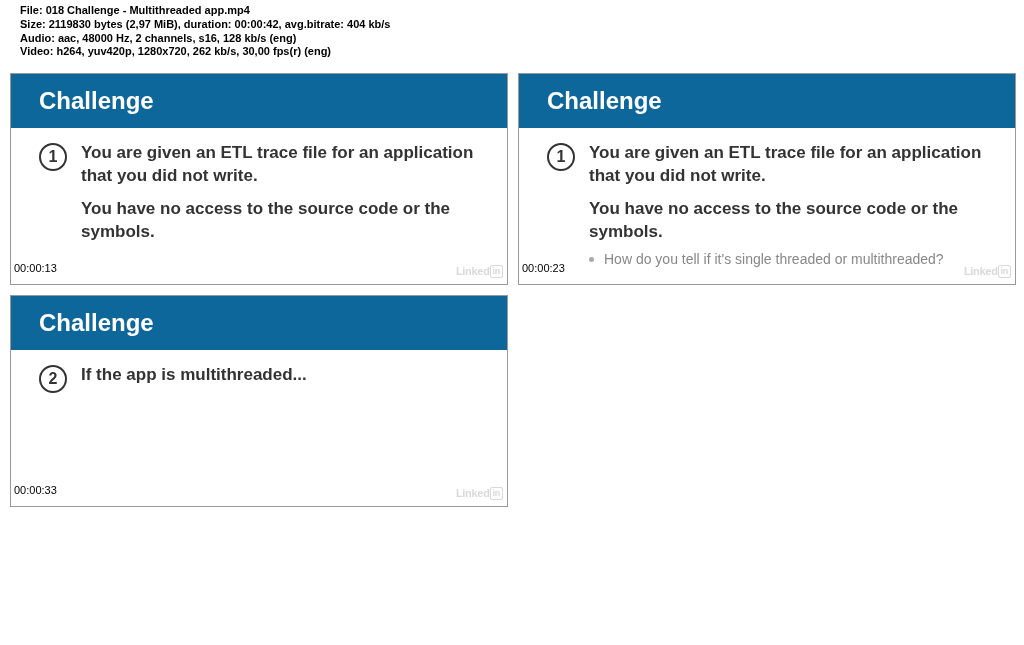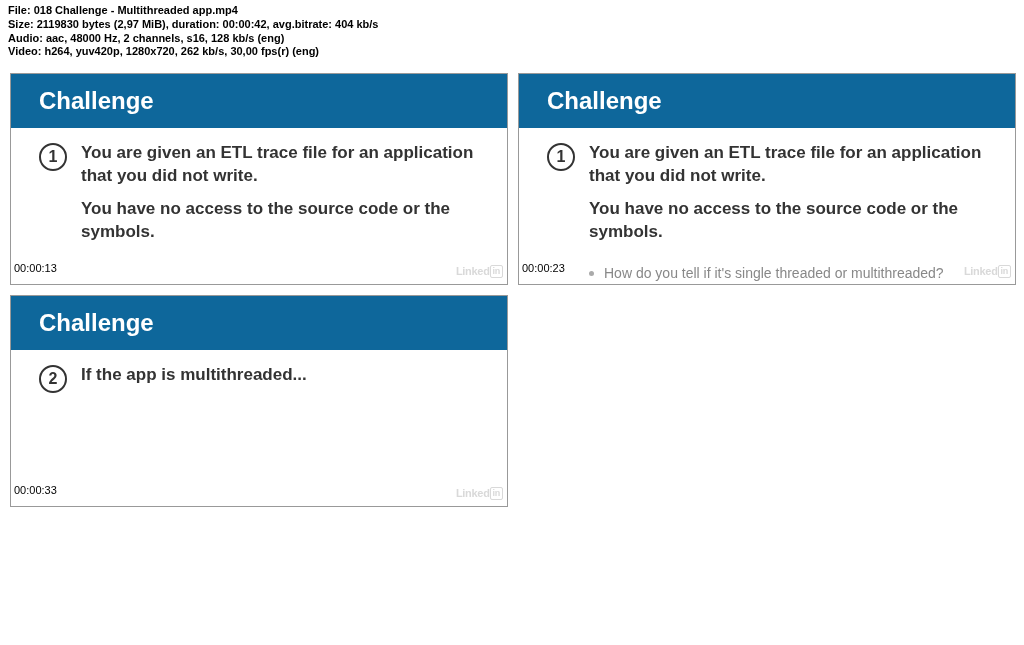--- a/index.html
+++ b/index.html
@@ -4,21 +4,21 @@
 <style>
   * { margin: 0; padding: 0; box-sizing: border-box; }
   body {
     width: 1024px;
     height: 645px;
     background: #ffffff;
     font-family: Arial, Helvetica, sans-serif;
     overflow: hidden;
   }
   .meta-block {
-    padding: 4px 8px;
+    padding: 4px 20px;
     font-size: 11px;
     font-weight: bold;
     color: #000;
     line-height: 1.25;
   }
   .slides {
     display: flex;
     flex-wrap: wrap;
   }
   .slide {
@@ -74,21 +74,21 @@
   .sub-para {
     margin-left: 42px;
     font-size: 17px;
     font-weight: 600;
     color: #333;
     line-height: 1.35;
     margin-top: 10px;
   }
   .bullet {
     margin-left: 42px;
-    margin-top: 20px;
+    margin-top: 6px;
     display: flex;
     align-items: flex-start;
     font-size: 14px;
     color: #888;
     line-height: 1.4;
     justify-content: center;
   }
   .bullet-dot {
     flex: 0 0 auto;
     width: 5px;

